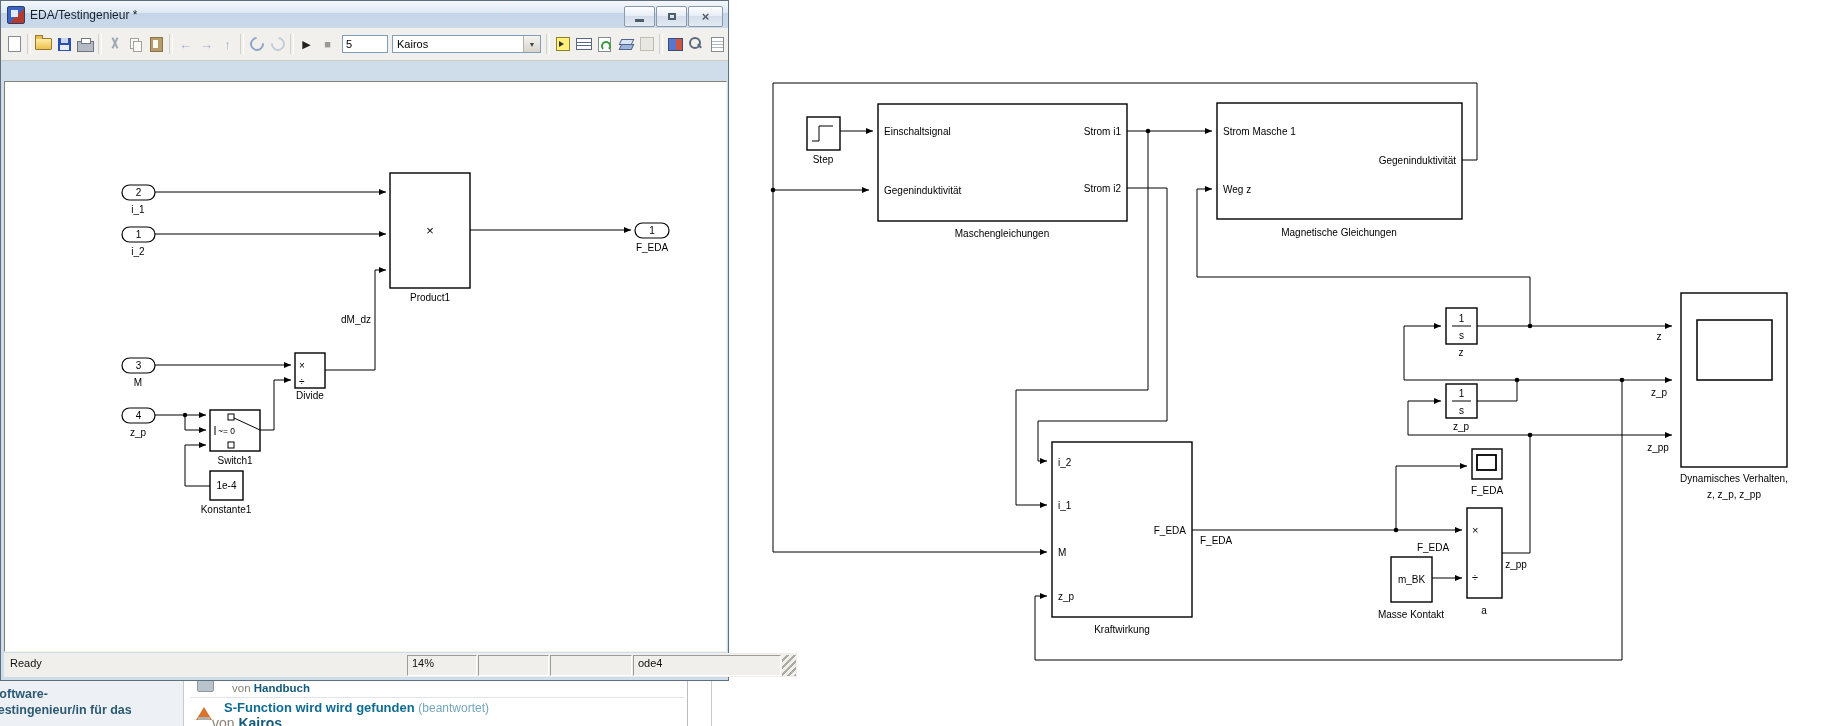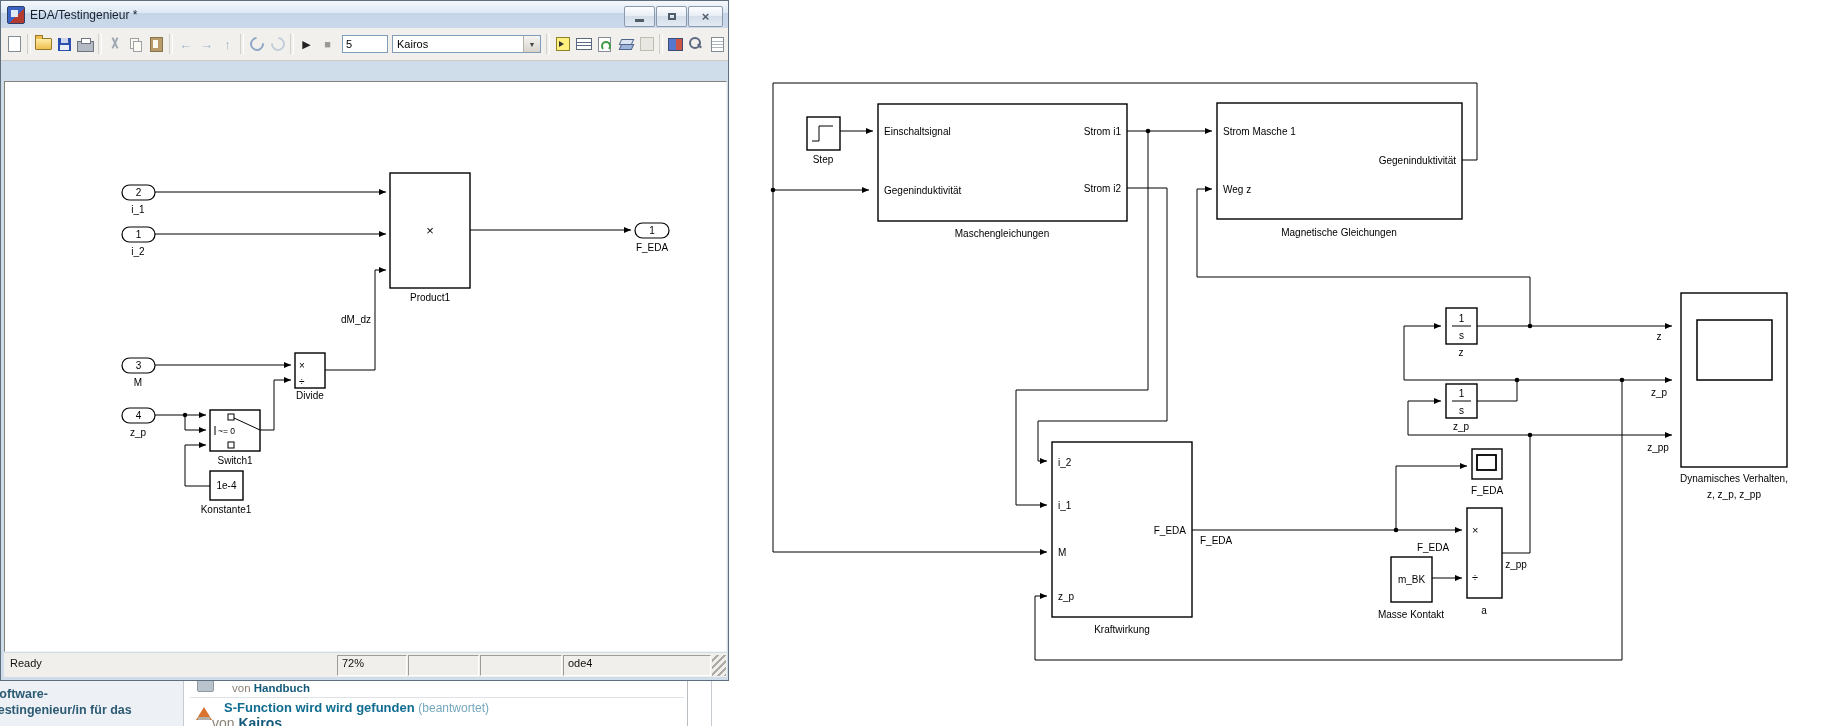--- a/index.html
+++ b/index.html
@@ -80,21 +80,21 @@
   .combo{width:150px;height:18px;background:#fff;border:1px solid #7f9db9;display:flex;
          align-items:center;box-sizing:border-box;margin-right:3px;}
   .combo-text{flex:1;font-size:11px;padding-left:4px;}
   .combo-btn{width:16px;height:16px;background:linear-gradient(#f5f4f1,#d8d4cc);
              border-left:1px solid #b5b2aa;display:flex;align-items:center;justify-content:center;}
   .combo-btn span{font-size:7px;color:#444;}
 
   .canvas{position:absolute;left:3px;top:80px;width:723px;height:571px;background:#fff;
           border:1px solid #848078;border-right-color:#f4f4f2;border-bottom-color:#f4f4f2;
           box-sizing:border-box;overflow:hidden;}
-  .statusbar{position:absolute;left:3px;bottom:3px;width:723px;height:24px;background:#f0efec;
+  .statusbar{position:absolute;left:3px;bottom:3px;width:793px;height:24px;background:#f0efec;
              display:flex;align-items:stretch;font-size:11px;color:#111;}
   .sb-cell{border:1px solid;border-color:#9e9d95 #ffffff #ffffff #9e9d95;margin:2px 0 1px 1px;
            padding:1px 4px 0 4px;box-sizing:border-box;}
   .sb-main{flex:1;border-color:transparent;padding-left:4px;}
   .sb-grip{width:14px;margin:2px 1px 1px 1px;
            background:repeating-linear-gradient(135deg,transparent 0 3px,#adaca4 3px 5px);}
 
   
   .browser{position:absolute;left:0;top:681px;width:740px;height:45px;background:#fff;overflow:hidden;}
   .b-side{position:absolute;left:0;top:0;width:184px;height:45px;background:#edf1f5;
@@ -289,21 +289,21 @@
         <text x="233" y="461" text-anchor="middle">Switch1</text>
 
         <rect class="blk" x="208" y="468" width="33" height="29"></rect>
         <text x="224.5" y="486" text-anchor="middle">1e-4</text>
         <text x="224" y="510" text-anchor="middle">Konstante1</text>
       </svg>
     </div>
 
     <div class="statusbar">
       <div class="sb-cell sb-main">Ready</div>
-      <div class="sb-cell" style="width:70px">72%</div>
+      <div class="sb-cell" style="width:70px">14%</div>
       <div class="sb-cell" style="width:71px"></div>
       <div class="sb-cell" style="width:82px"></div>
       <div class="sb-cell" style="width:148px">ode4</div>
       <div class="sb-grip"></div>
     </div>
   </div>
 
   <div class="browser">
     <div class="b-side">
       <div class="b-side-inner">

